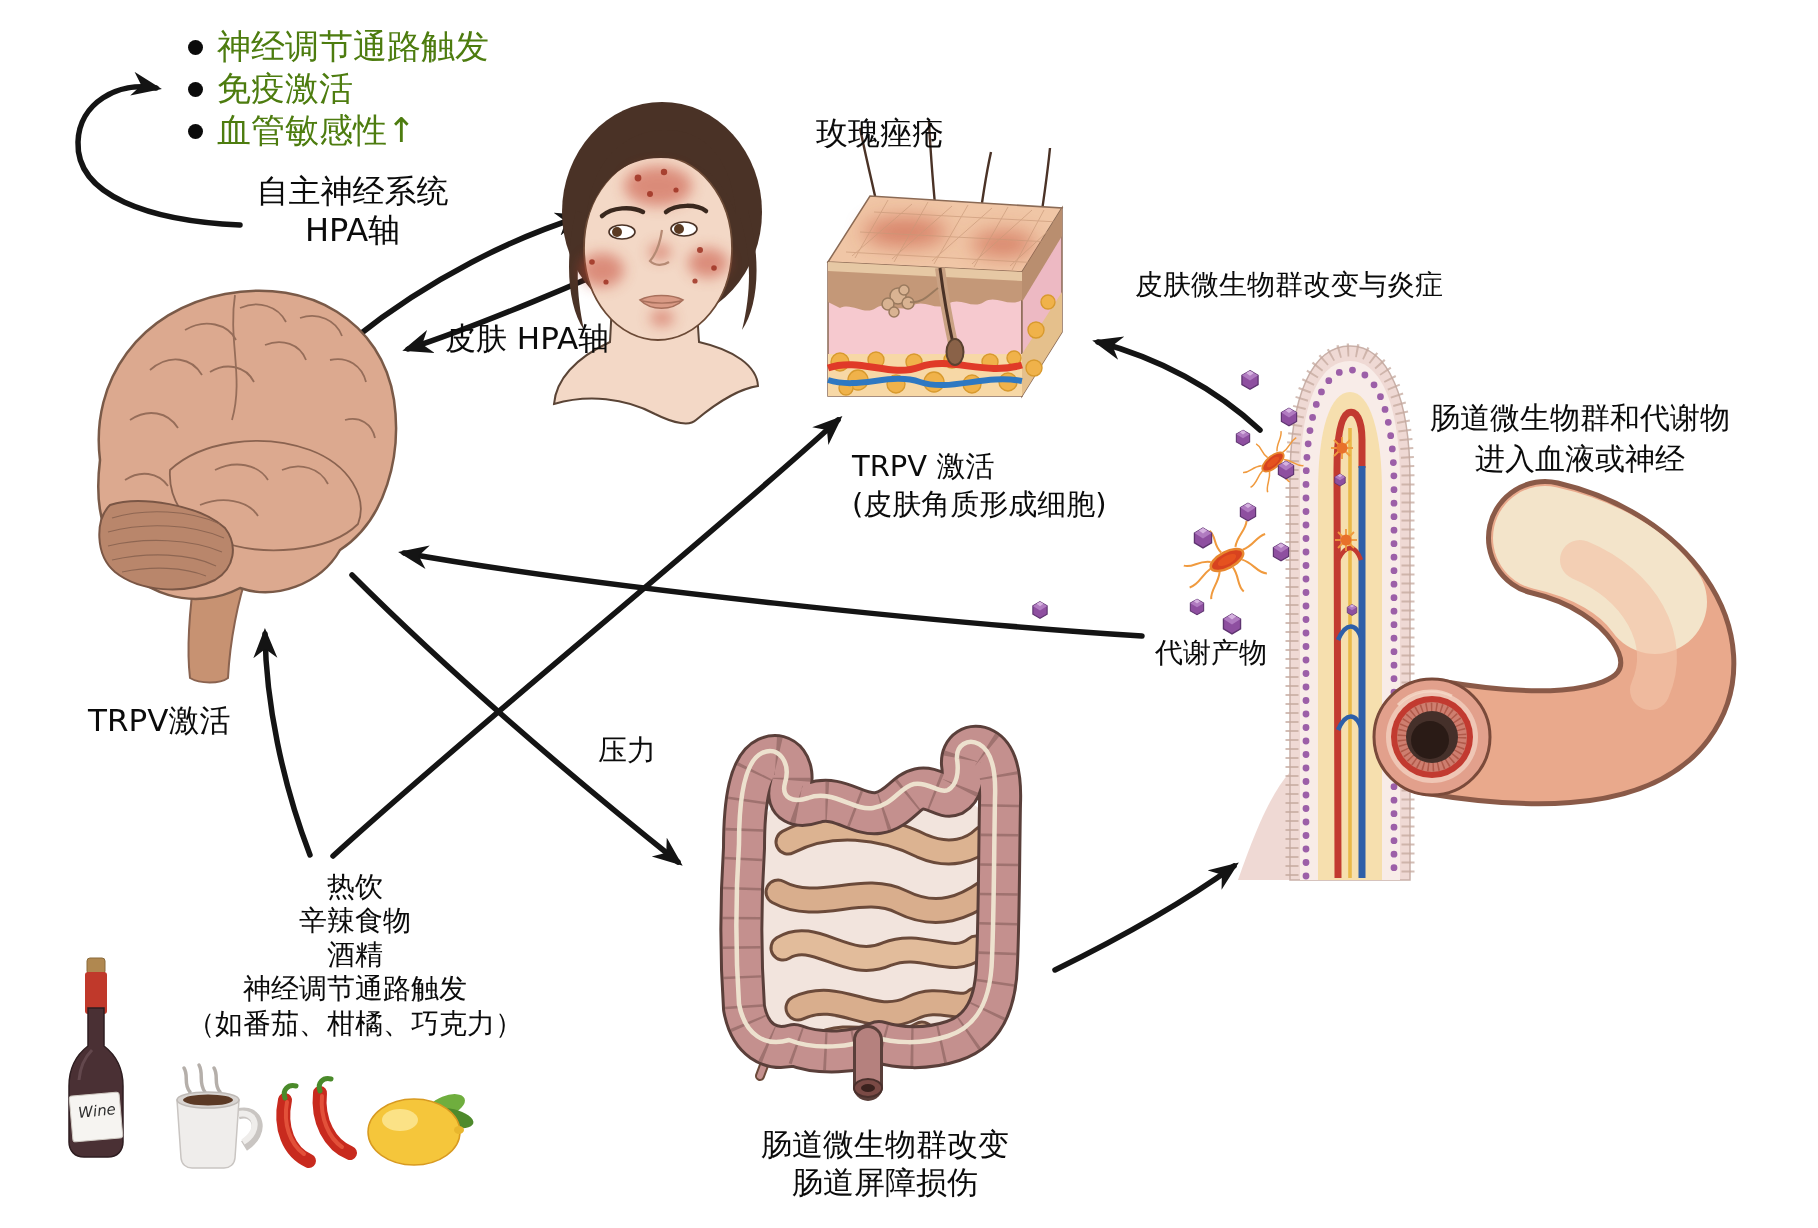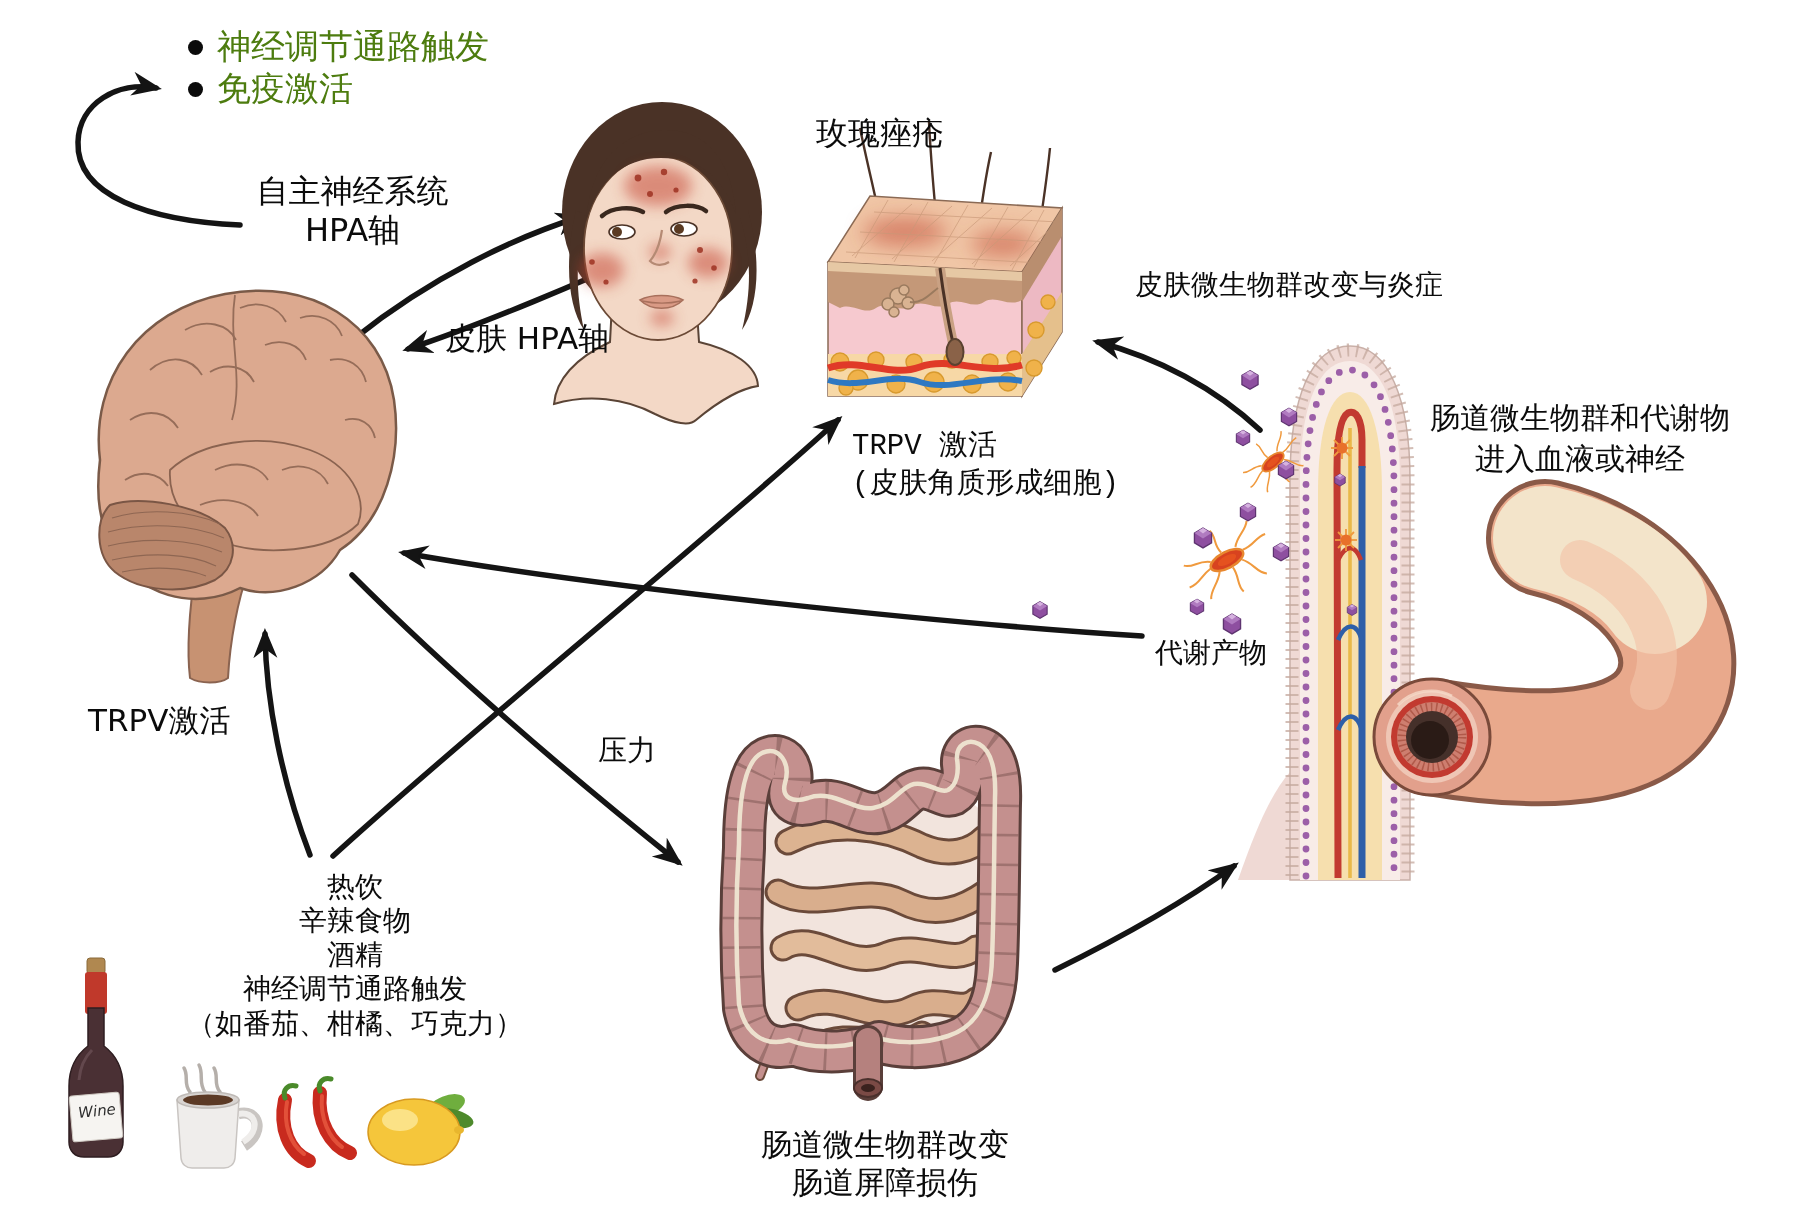--- a/index.html
+++ b/index.html
@@ -327,39 +327,43 @@
 
 <div class="bullets">
   <div class="b-row">
     <span class="dot"></span>
     <span class="b-txt">神经调节通路触发</span>
   </div>
   <div class="b-row">
     <span class="dot"></span>
     <span class="b-txt">免疫激活</span>
   </div>
+  <div class="b-row">
+    <span class="dot"></span>
+    <span class="b-txt">血管敏感性↑</span>
+  </div>
 </div>
 
 <div class="lbl ctr" style="left:230px;top:172px;width:245px;font-size:32px;text-align:center;">
   <div>自主神经系统</div>
   <div>HPA轴</div>
 </div>
 
 <div class="lbl ctr" style="left:800px;top:114px;width:160px;font-size:32px;">玫瑰痤疮</div>
 
 <div class="lbl" style="left:445px;top:320px;font-size:31px;">皮肤 HPA轴</div>
 
 <div class="lbl" style="left:1135px;top:268px;font-size:28px;">皮肤微生物群改变与炎症</div>
 
 <div class="lbl ctr" style="left:1390px;top:400px;width:380px;font-size:30px;line-height:1.35;font-family:Liberation Mono, monospace;">
   <div>肠道微生物群和代谢物</div>
   <div>进入血液或神经</div>
 </div>
 
-<div class="lbl" style="left:852px;top:428px;font-size:29px;line-height:1.3;font-family:Liberation Mono, monospace;">
+<div class="lbl" style="left:852px;top:448px;font-size:29px;line-height:1.3;">
   <div>TRPV 激活</div>
   <div>(皮肤角质形成细胞)</div>
 </div>
 
 <div class="lbl" style="left:1155px;top:636px;font-size:28px;">代谢产物</div>
 
 <div class="lbl" style="left:88px;top:702px;font-size:31px;">TRPV激活</div>
 
 <div class="lbl" style="left:598px;top:733px;font-size:29px;">压力</div>
 

